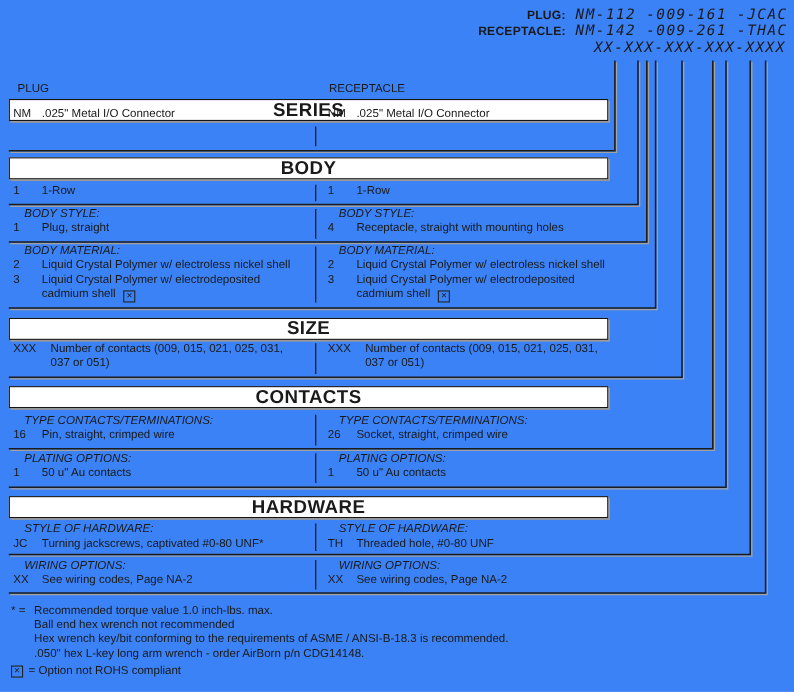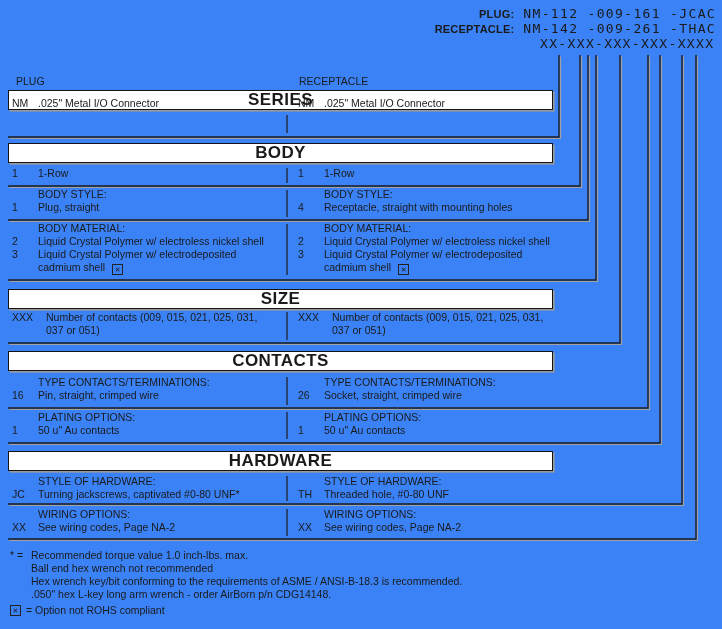--- a/index.html
+++ b/index.html
@@ -8,38 +8,38 @@
     font-family:"Liberation Sans", sans-serif; color:#1a1a1a; overflow:hidden;
   }
   svg.skeleton { position:absolute; left:0; top:0; z-index:1; }
 
   
   .pn-row { position:absolute; display:flex; align-items:baseline; gap:9px; z-index:2; }
   .pn-r1 { top:6px;  right:6px; }
   .pn-r2 { top:21px; right:6px; }
   .pn-r3 { top:36px; left:540px; }
   .pn-label { font-weight:bold; font-size:11px; letter-spacing:.2px; }
-  .pn-value { font-family:"DejaVu Sans Mono", monospace; font-size:13px; letter-spacing:1.35px; white-space:pre; }
+  .pn-value { font-family:"DejaVu Sans Mono", monospace; font-size:13px; letter-spacing:1.35px; white-space:pre;font-style:italic; }
 
   
   .col-label { position:absolute; top:75px; font-size:10.5px; z-index:2; }
 
   
   .sec-header {
     position:absolute; left:8px; width:543px; height:18px; z-index:2;
     border:1.4px solid #141414; background:#fff; box-shadow:1.6px 1.6px 0 #9a9a9a;
     display:flex; align-items:center; justify-content:center;
     font-weight:bold; font-size:17px; letter-spacing:.4px;
   }
 
   
   .group { position:absolute; left:10px; width:543px; display:flex; z-index:2; font-size:10.5px; line-height:13px; }
   .gcol { width:277px; flex:none; }
   .gcol.right { width:266px; padding-left:9px; box-sizing:border-box; }
-  .glabel { margin-left:28px; white-space:nowrap; }
+  .glabel { margin-left:12px; white-space:nowrap;font-style:italic; }
   .grow { display:flex; }
   .code { width:28px; flex:none; padding-left:2px; box-sizing:border-box; white-space:nowrap; }
   .code.wide { width:36px; }
   .desc { flex:1; }
   .dline { white-space:nowrap; }
 
   
   .xmark {
     display:inline-block; width:9px; height:9px; border:1px solid #222;
     margin-left:7px; position:relative; top:1px; line-height:9px; text-align:center;

